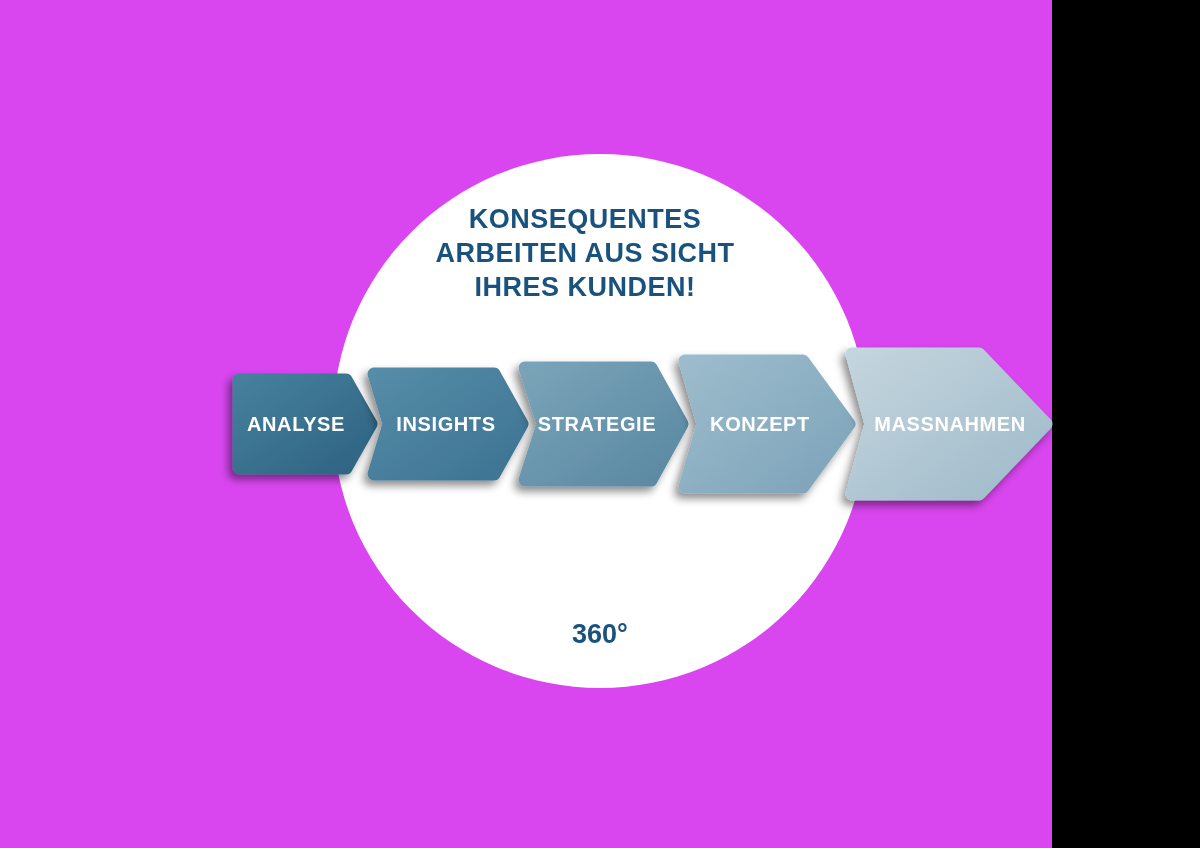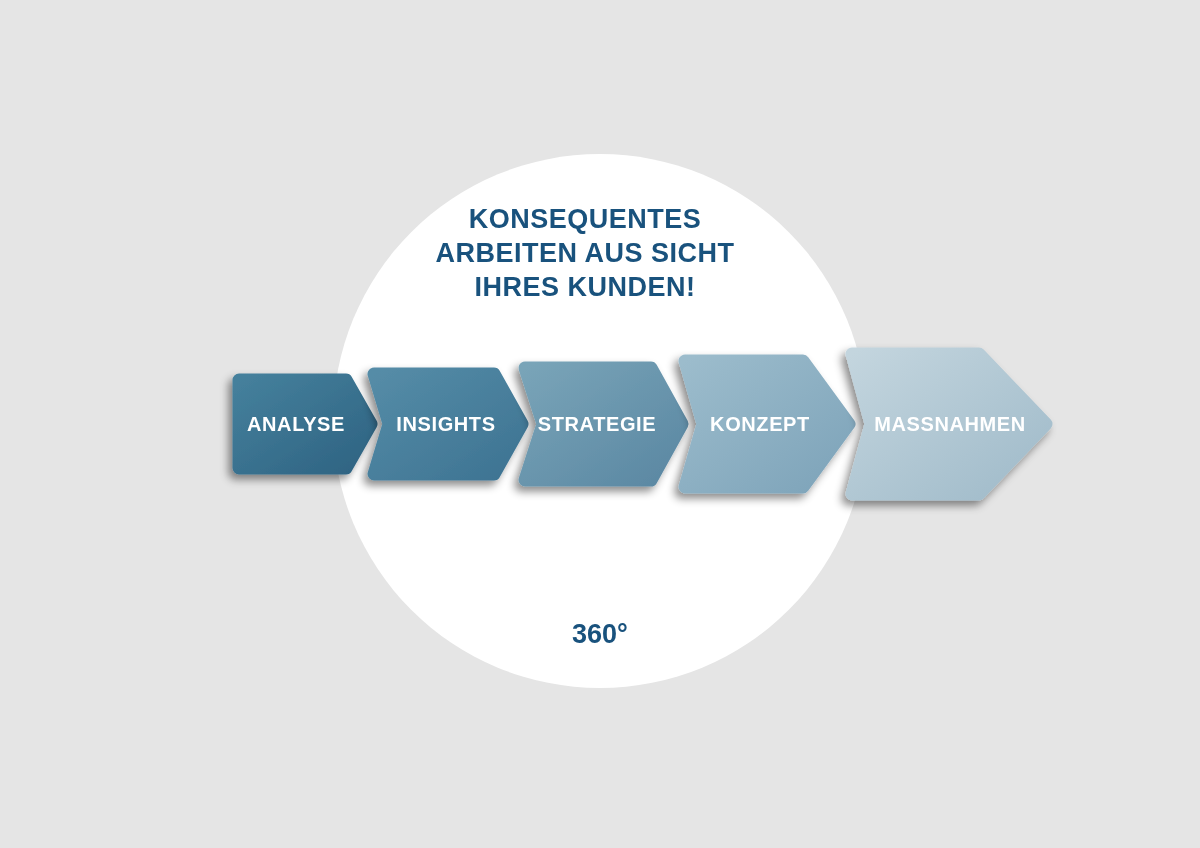--- a/index.html
+++ b/index.html
@@ -6,23 +6,23 @@
     margin: 0;
     padding: 0;
     width: 1200px;
     height: 848px;
     background: #000000;
     overflow: hidden;
     font-family: "Liberation Sans", "DejaVu Sans", sans-serif;
   }
   .stage {
     position: relative;
-    width: 1200px;
+    width: 1052px;
     height: 848px;
-    background: #e5e5e5;
+    background: #d946ef;
   }
   svg { display: block; }
   .headline-text {
     font-family: "Liberation Sans", "DejaVu Sans", sans-serif;
     font-weight: bold;
     font-size: 27px;
     letter-spacing: 0.5px;
   }
   .degree-text {
     font-family: "Liberation Sans", "DejaVu Sans", sans-serif;

